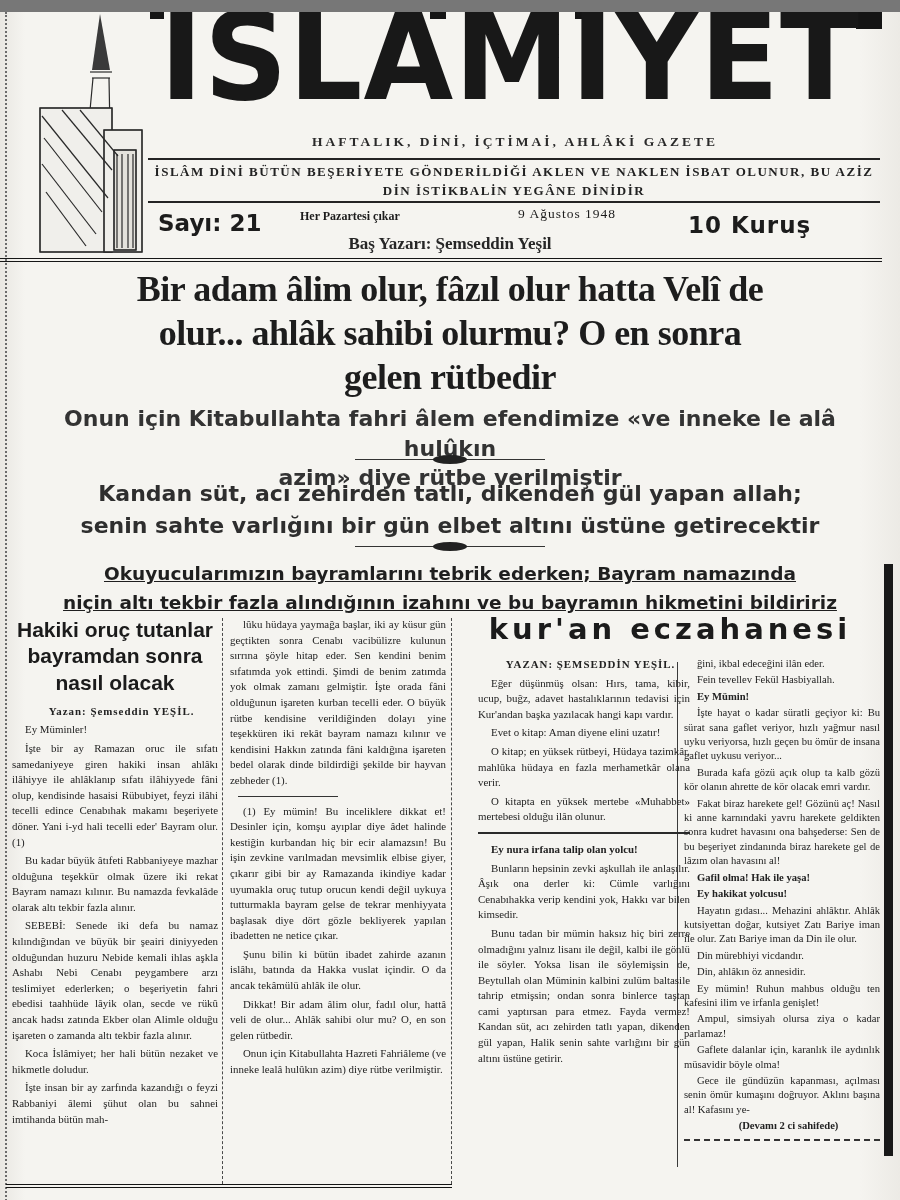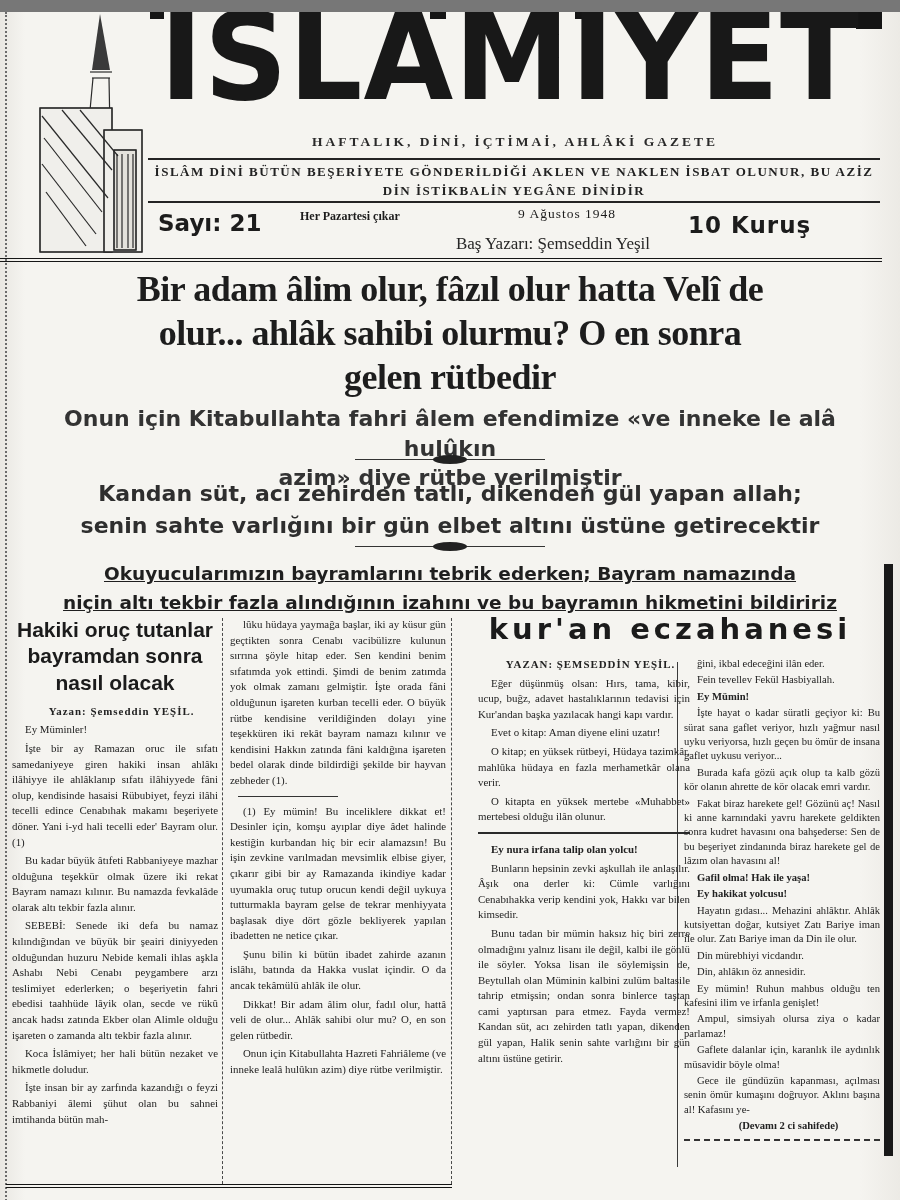--- a/index.html
+++ b/index.html
@@ -30,21 +30,21 @@
   }
   .rule-a { position:absolute; left:148px; width:732px; border-top:2px solid #242424; }
   .motto {
     position:absolute; left:148px; top:151px; width:732px; text-align:center;
     font-weight:bold; font-size:13px; letter-spacing:1.5px; line-height:1.45; color:#222;
   }
   .issue   { position:absolute; left:158px; top:198px; font-family:"DejaVu Sans",sans-serif; font-weight:bold; font-size:23px; }
   .schedule{ position:absolute; left:300px; top:197px; font-weight:bold; font-size:12px; }
   .date    { position:absolute; left:518px; top:194px; font-size:13.5px; letter-spacing:1px; }
   .price   { position:absolute; left:688px; top:200px; font-family:"DejaVu Sans",sans-serif; font-weight:bold; font-size:23px; letter-spacing:1px; }
-  .editor  { position:absolute; left:250px; top:222px; width:400px; text-align:right; font-size:17px; font-weight:normal; color:#262626; }
+  .editor  { position:absolute; left:250px; top:222px; width:400px; text-align:center; font-size:17px; font-weight:bold; color:#262626; }
   .rule-thick { position:absolute; left:0; top:246px; width:882px; border-top:4px double #161616; }
 
   
   .headline {
     position:absolute; left:12px; top:256px; width:876px; text-align:center;
     font-family:Liberation Serif, serif; font-weight:bold; font-size:36px;
     line-height:1.22; letter-spacing:-0.5px; color:#1d1d1d;
   }
   .subheadline {
     position:absolute; left:40px; top:392px; width:820px; text-align:center;

